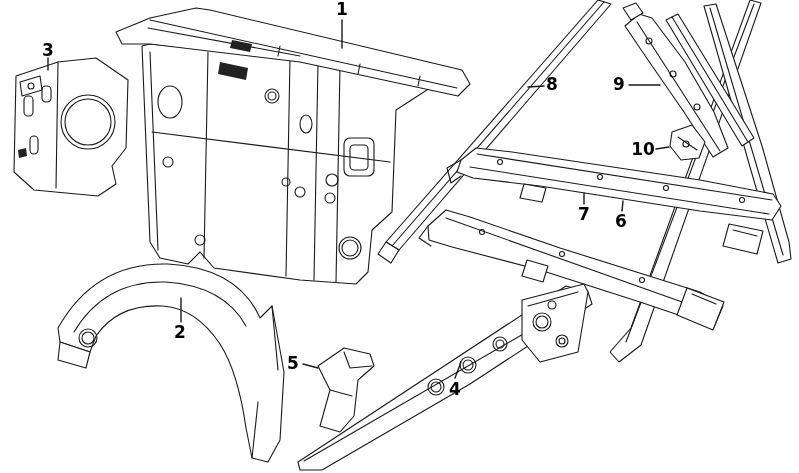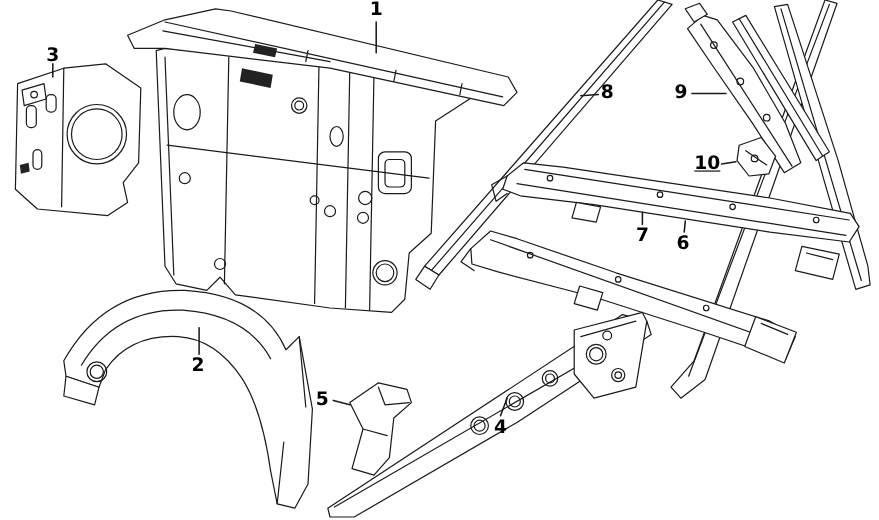--- a/index.html
+++ b/index.html
@@ -185,15 +185,15 @@
 
   <div class="callout" style="left: 342px; top: 1px;">1</div>
   <div class="callout" style="left: 180px; top: 324px;">2</div>
   <div class="callout" style="left: 48px; top: 42px;">3</div>
   <div class="callout" style="left: 455px; top: 381px;">4</div>
   <div class="callout" style="left: 293px; top: 355px;">5</div>
   <div class="callout" style="left: 621px; top: 213px;">6</div>
   <div class="callout" style="left: 584px; top: 206px;">7</div>
   <div class="callout" style="left: 552px; top: 76px;">8</div>
   <div class="callout" style="left: 619px; top: 76px;">9</div>
-  <div class="callout" style="left: 643px; top: 141px; text-decoration: underline;">10</div>
+  <div class="callout" style="left: 643px; top: 141px;">10</div>
 
 </div>
 
 </body></html>

